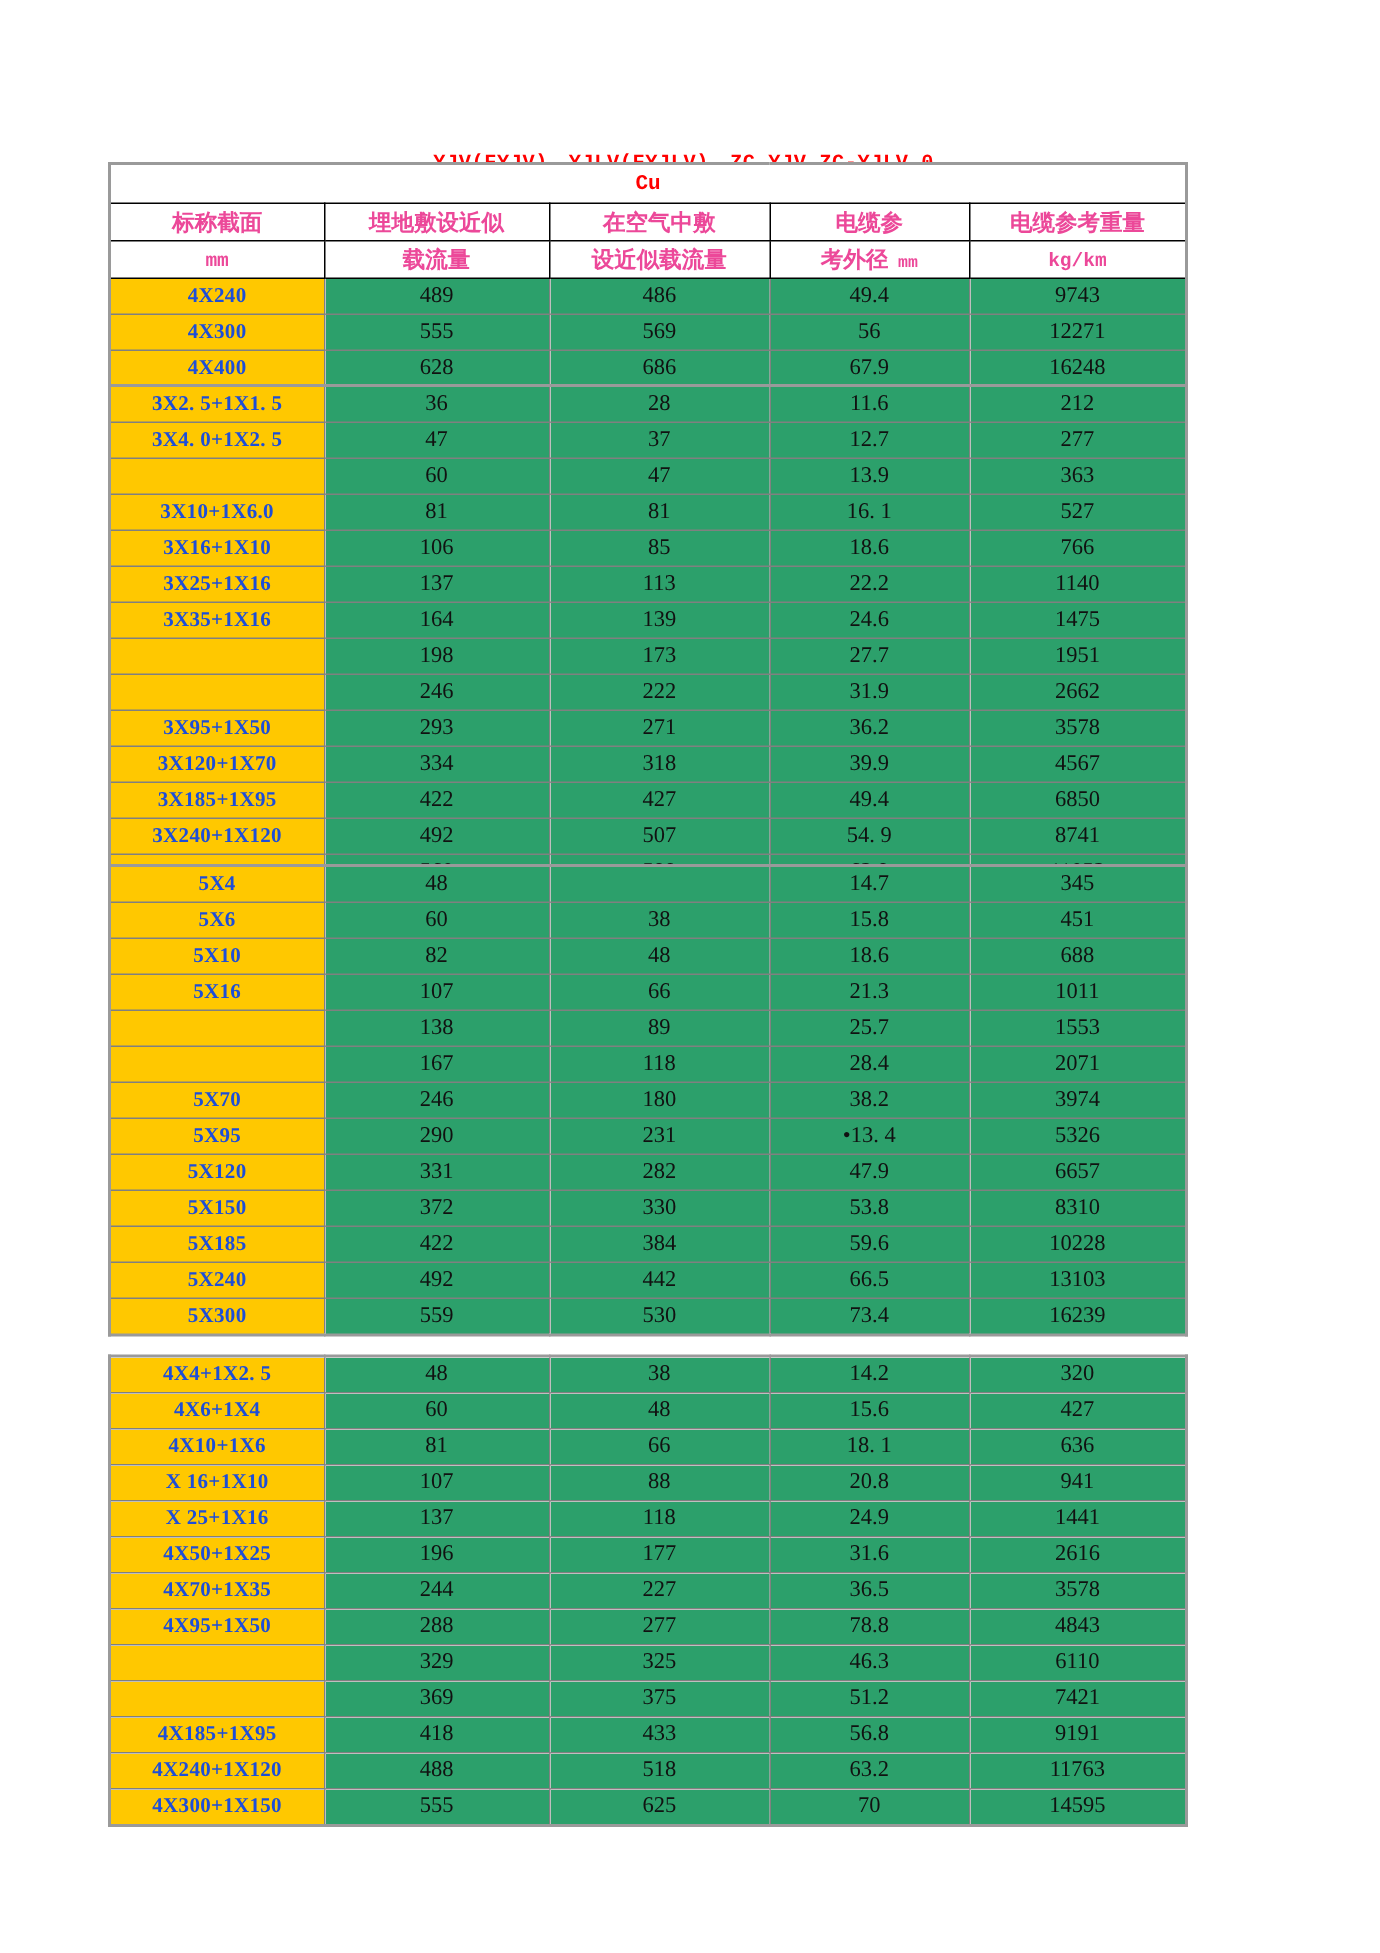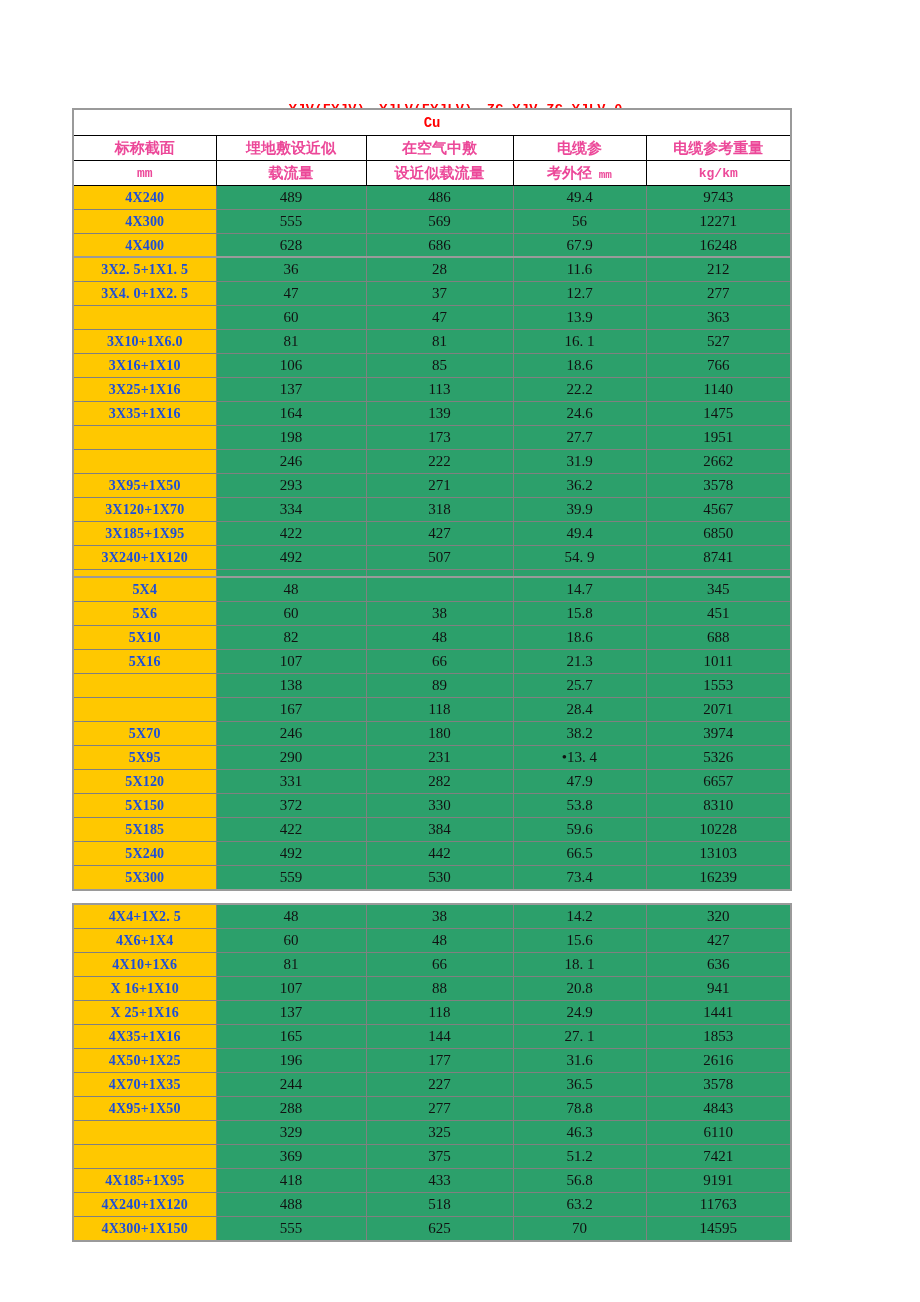--- a/index.html
+++ b/index.html
@@ -409,27 +409,20 @@
           <td class="val">941</td>
         </tr>
         <tr>
           <td class="spec">X 25+1X16</td>
           <td class="val">137</td>
           <td class="val">118</td>
           <td class="val">24.9</td>
           <td class="val">1441</td>
         </tr>
         <tr>
-          <td class="spec">4X35+1X16</td>
-          <td class="val">165</td>
-          <td class="val">144</td>
-          <td class="val">27. 1</td>
-          <td class="val">1853</td>
-        </tr>
-        <tr>
           <td class="spec">4X50+1X25</td>
           <td class="val">196</td>
           <td class="val">177</td>
           <td class="val">31.6</td>
           <td class="val">2616</td>
         </tr>
         <tr>
           <td class="spec">4X70+1X35</td>
           <td class="val">244</td>
           <td class="val">227</td>

